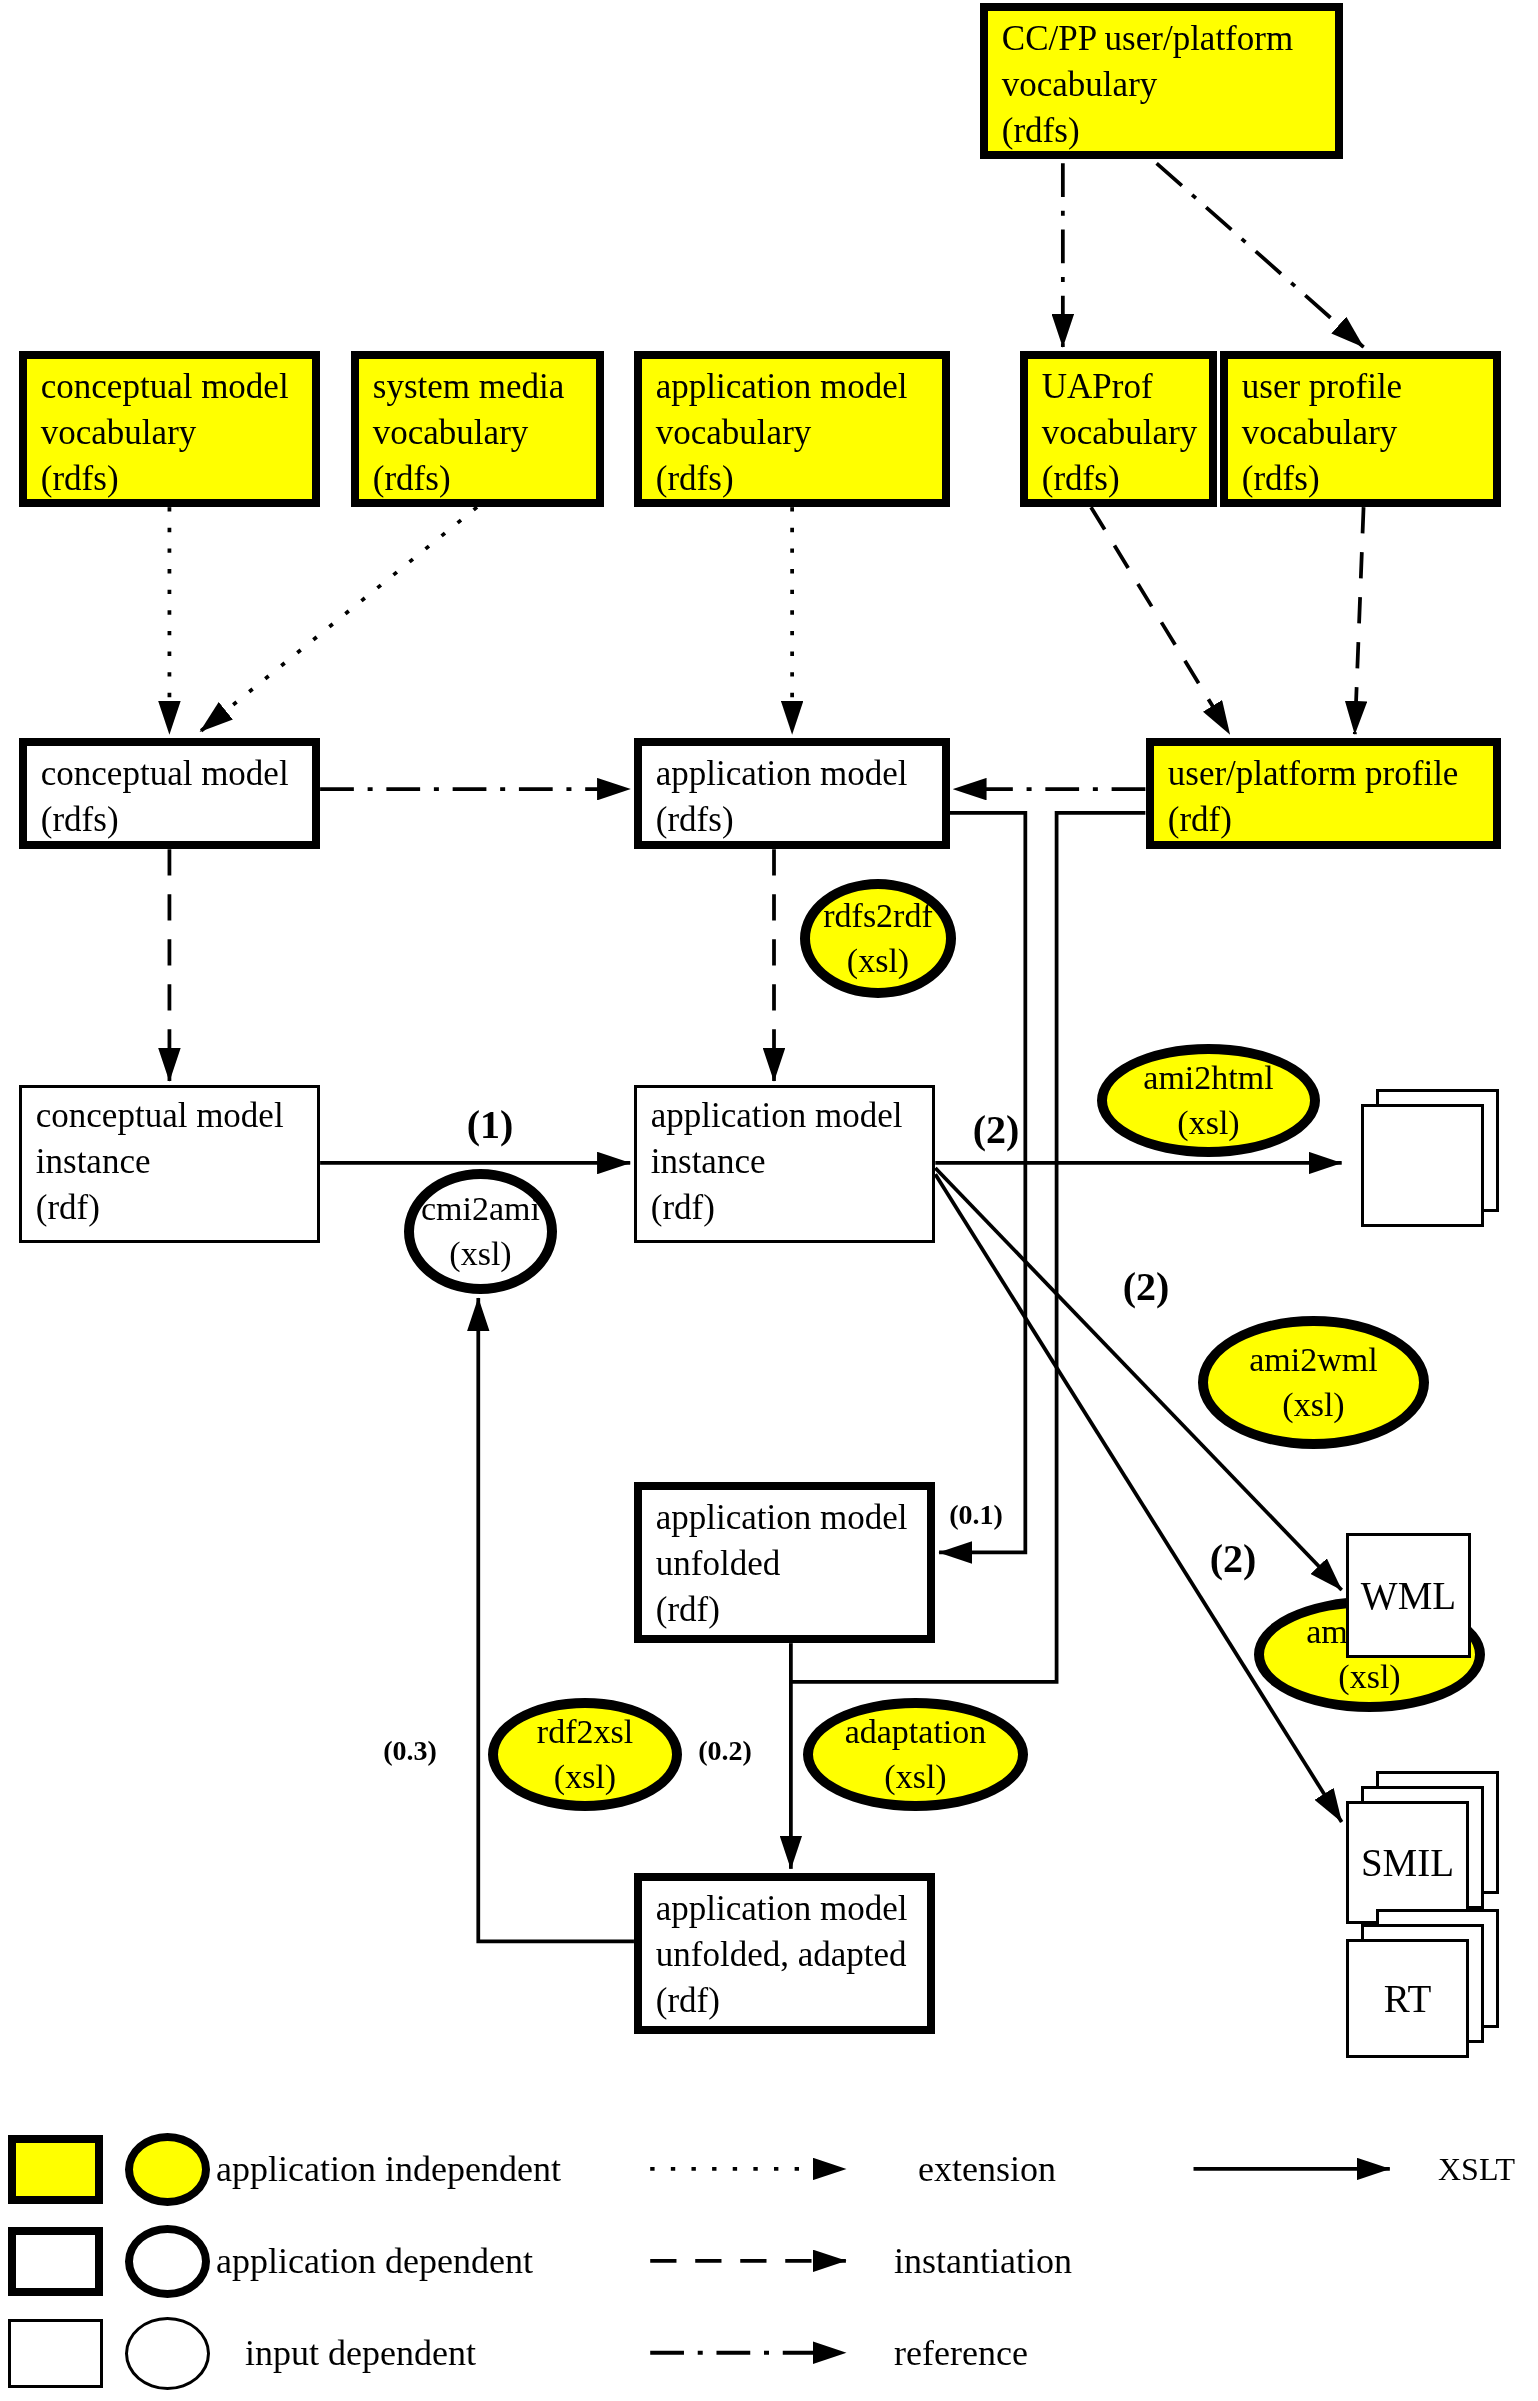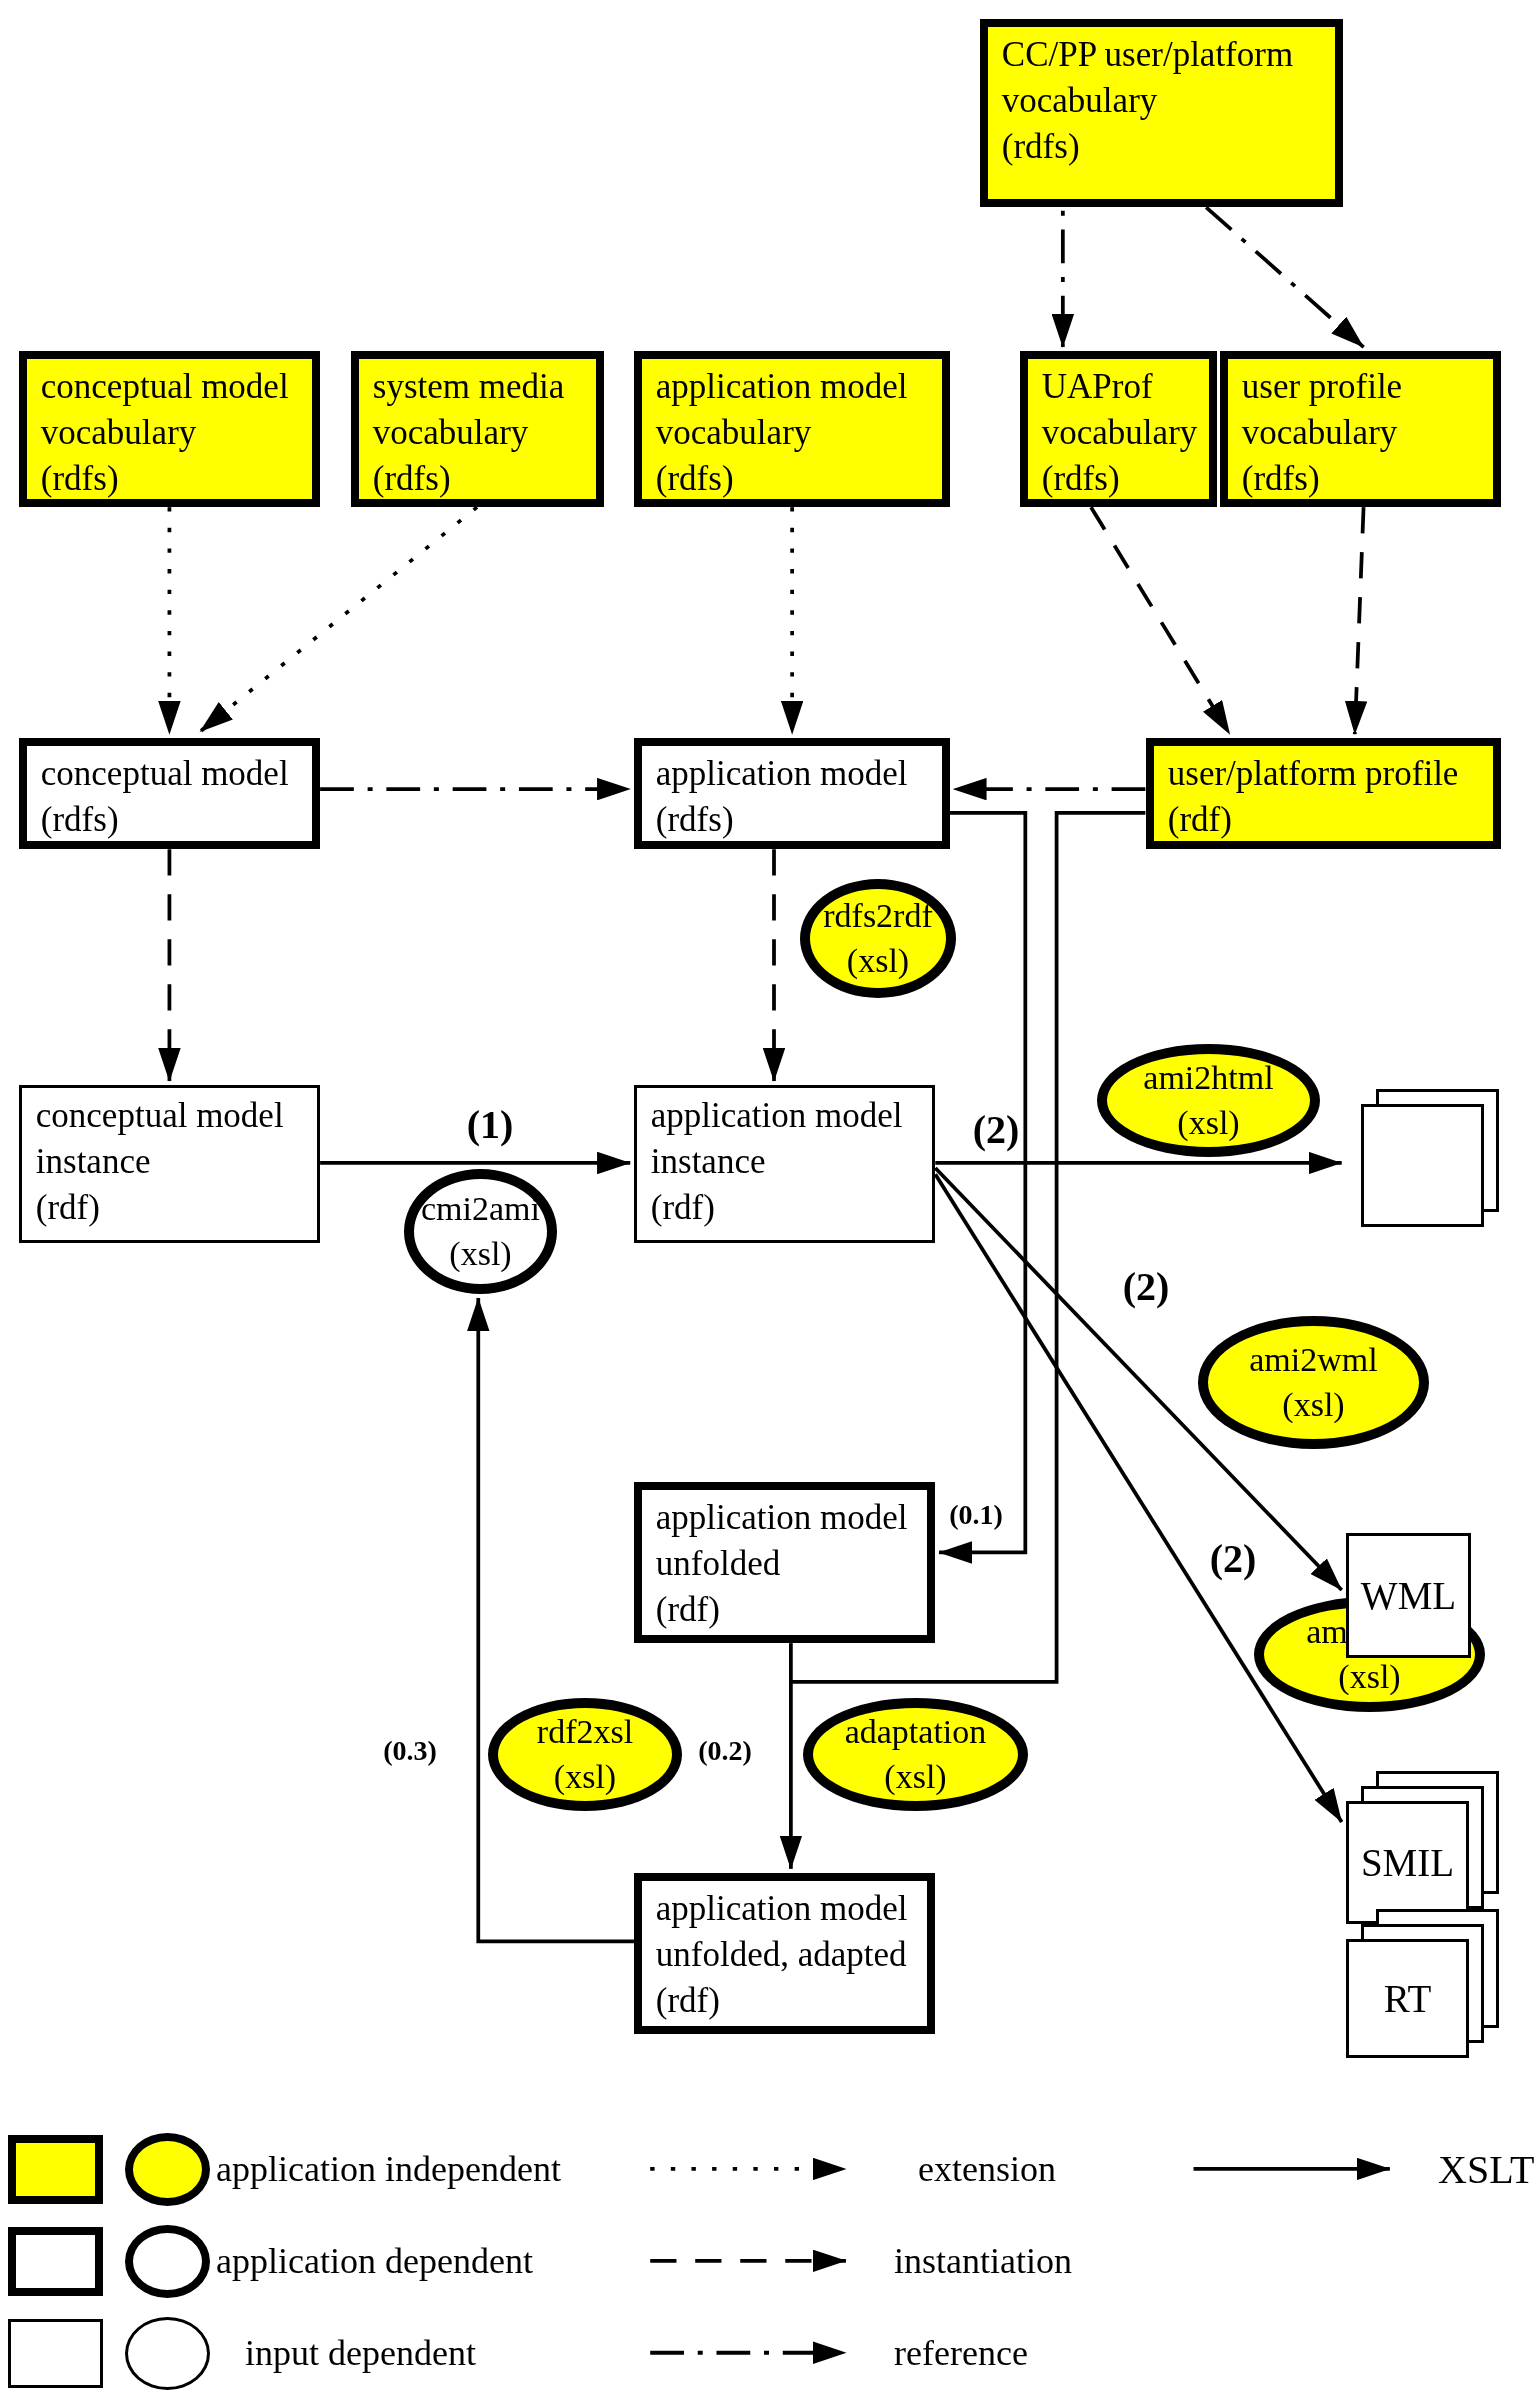--- a/index.html
+++ b/index.html
@@ -57,21 +57,21 @@
     <path class="edge" marker-end="url(#arr)" d="M1519 1300 H1640 V2483 H1502"></path>
     <path class="edge" d="M1832 1300 H1690 V2690 H1265"></path>
     <path class="edge" marker-end="url(#arr)" d="M1265 2628 V2989"></path>
     <path class="edge" marker-end="url(#arr)" d="M1014 3105 H765 V2076"></path>
     <path class="edge dotted" marker-end="url(#arr)" d="M1040 3469 H1353"></path>
     <path class="edge dashed" marker-end="url(#arr)" d="M1040 3616 H1353"></path>
     <path class="edge dashdot" marker-end="url(#arr)" d="M1040 3763 H1353"></path>
     <path class="edge" marker-end="url(#arr)" d="M1909 3469 H2223"></path>
   </svg>
 
-  <div class="box yellow" style="left:980px;top:19px;width:363px;height:188px;">CC/PP user/platform
+  <div class="box yellow" style="left:980px;top:3px;width:363px;height:156px;">CC/PP user/platform
 vocabulary
 (rdfs)</div>
   <div class="box yellow" style="left:19px;top:351px;width:301px;height:156px;">conceptual model
 vocabulary
 (rdfs)</div>
   <div class="box yellow" style="left:351px;top:351px;width:253px;height:156px;">system media
 vocabulary
 (rdfs)</div>
   <div class="box yellow" style="left:634px;top:351px;width:316px;height:156px;">application model
 vocabulary
@@ -148,16 +148,16 @@
   <div class="legend-ellipse" style="left:125px;top:2225px;width:85px;height:73px;"></div>
   <div class="legend-text" style="left:216px;top:2261px;">application dependent</div>
 
   <div class="legend-square thin" style="left:7.5px;top:2319px;width:95px;height:69px;"></div>
   <div class="legend-ellipse thin" style="left:125px;top:2317px;width:85px;height:73px;"></div>
   <div class="legend-text" style="left:216px;top:2353px;margin-left:29px;">input dependent</div>
 
   <div class="legend-text" style="left:874px;top:2169px;margin-left:44px;">extension</div>
   <div class="legend-text" style="left:894px;top:2261px;">instantiation</div>
   <div class="legend-text" style="left:894px;top:2353px;">reference</div>
-  <div class="legend-text" style="left:1438px;top:2169px;font-size:40px;">XSLT</div>
+  <div class="legend-text" style="left:1438px;top:2169px;font-size:32px;">XSLT</div>
 
 </div>
 
 
 </body></html>

